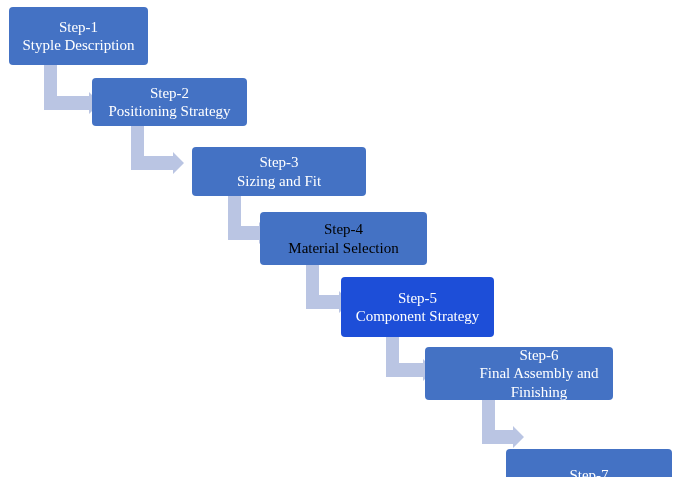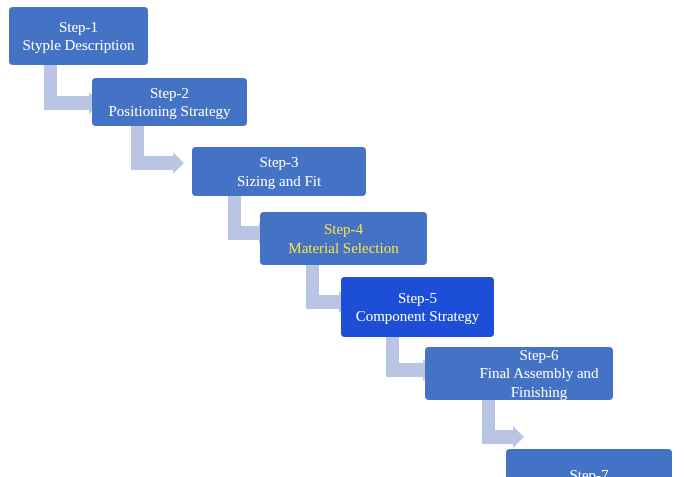--- a/index.html
+++ b/index.html
@@ -87,21 +87,21 @@
       <div class="step-desc">Styple Description</div>
     </div>
     <div class="step-box" style="left: 92px; top: 78px; width: 155px; height: 48px; background: rgb(68, 114, 196); color: rgb(255, 255, 255);">
       <div class="step-title">Step-2</div>
       <div class="step-desc">Positioning Strategy</div>
     </div>
     <div class="step-box" style="left: 176px; top: 147px; width: 174px; height: 49px; background: rgb(68, 114, 196); color: rgb(255, 255, 255); margin-left: 16px;">
       <div class="step-title">Step-3</div>
       <div class="step-desc">Sizing and Fit</div>
     </div>
-    <div class="step-box" style="left: 260px; top: 212px; width: 167px; height: 53px; background: rgb(68, 114, 196); color: #fde047;">
+    <div class="step-box" style="left: 260px; top: 212px; width: 167px; height: 53px; background: rgb(68, 114, 196); color: #000000;">
       <div class="step-title">Step-4</div>
       <div class="step-desc">Material Selection</div>
     </div>
     <div class="step-box" style="left: 341px; top: 277px; width: 153px; height: 60px; background: #1d4ed8; color: rgb(255, 255, 255);">
       <div class="step-title">Step-5</div>
       <div class="step-desc">Component Strategy</div>
     </div>
     <div class="step-box" style="left: 425px; top: 347px; width: 188px; height: 53px; background: rgb(68, 114, 196); color: rgb(255, 255, 255); padding-left: 40px;">
       <div class="step-title">Step-6</div>
       <div class="step-desc">Final Assembly and Finishing</div>

